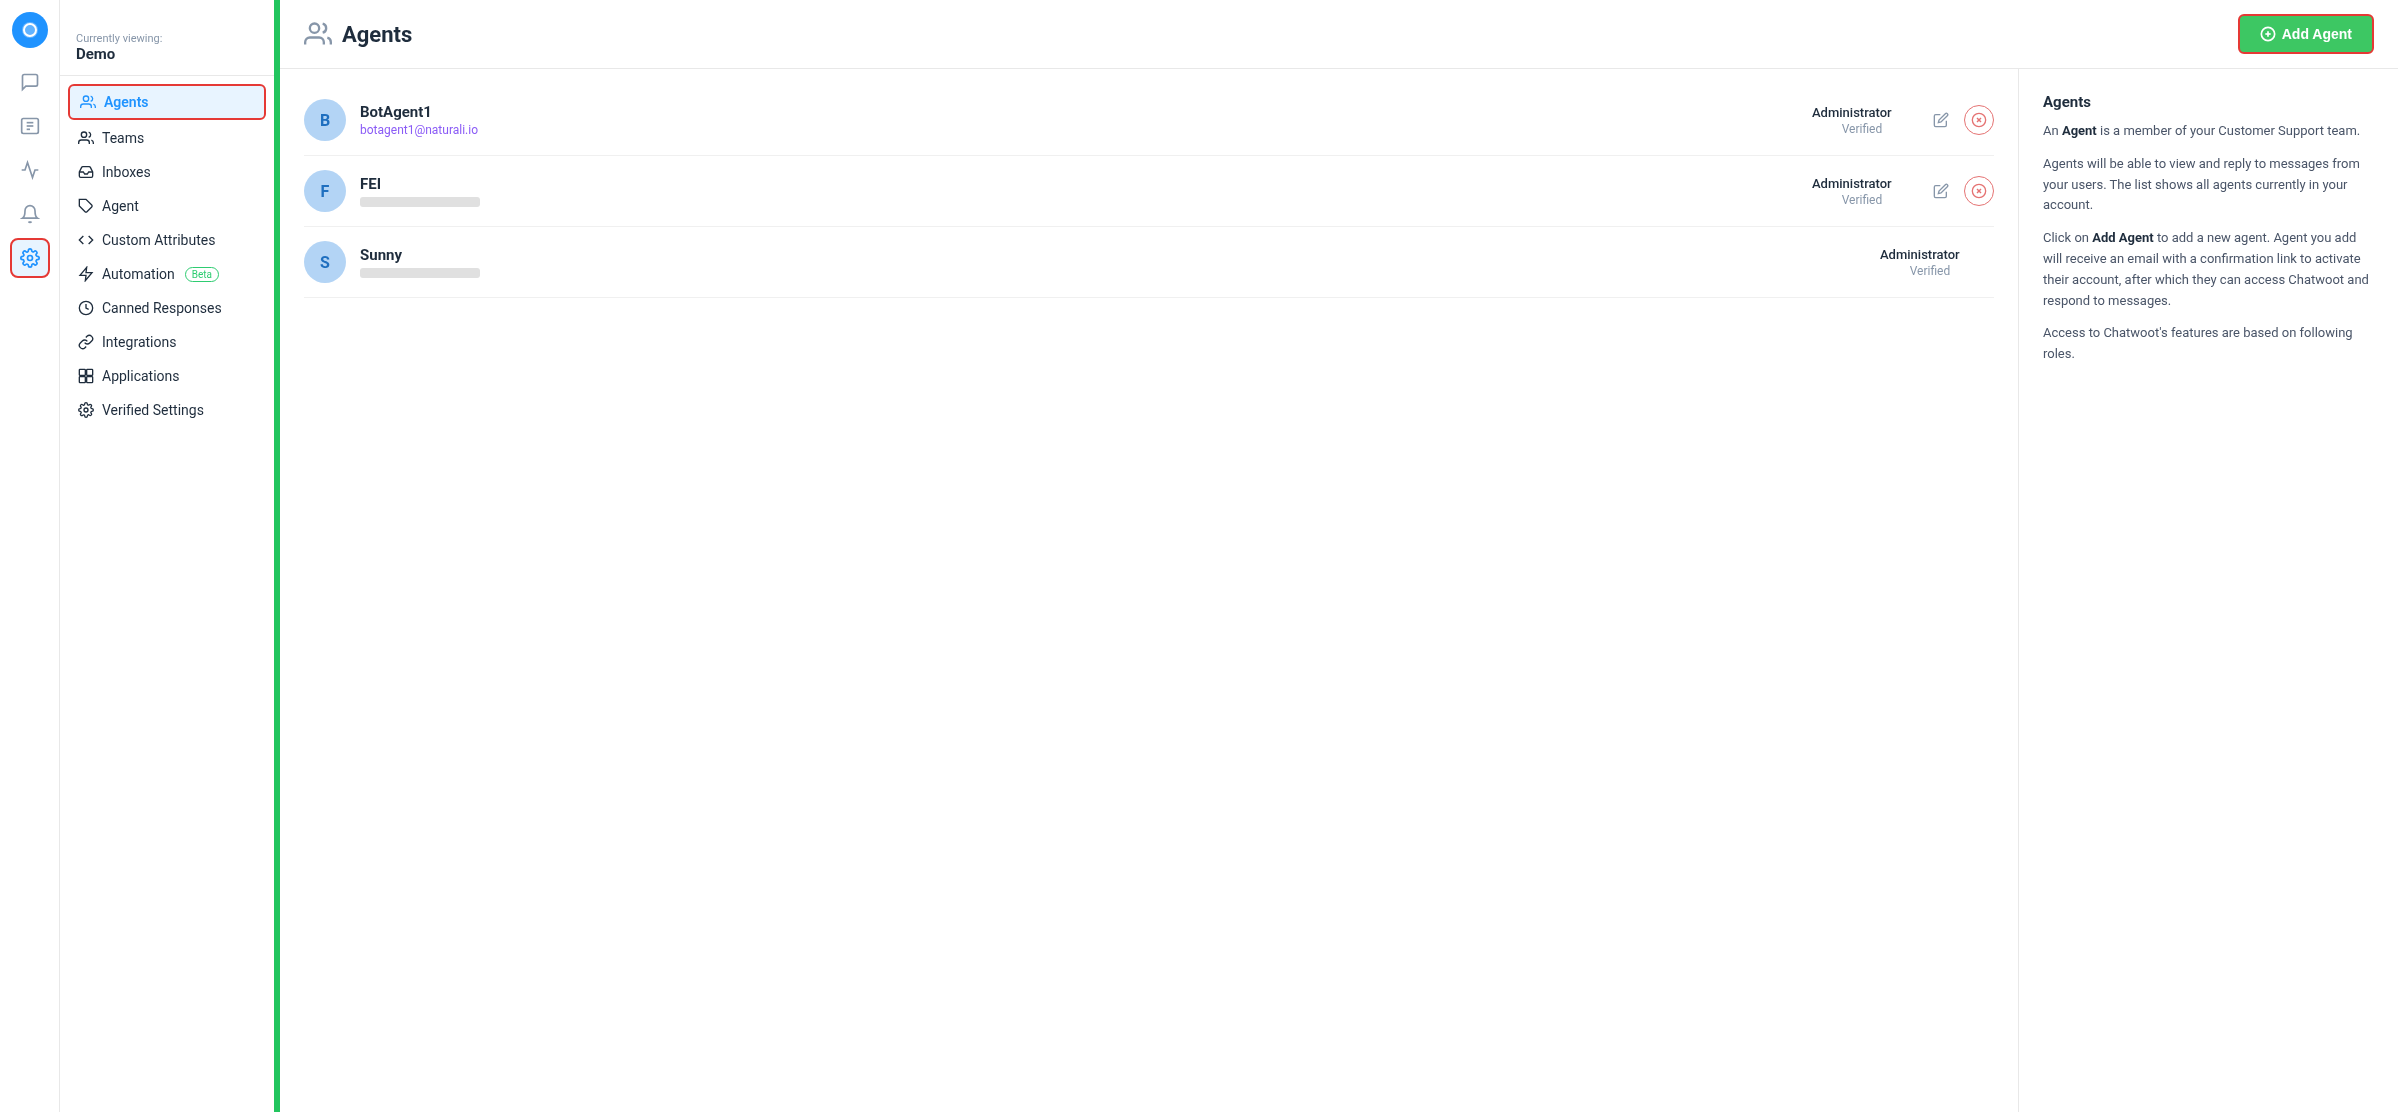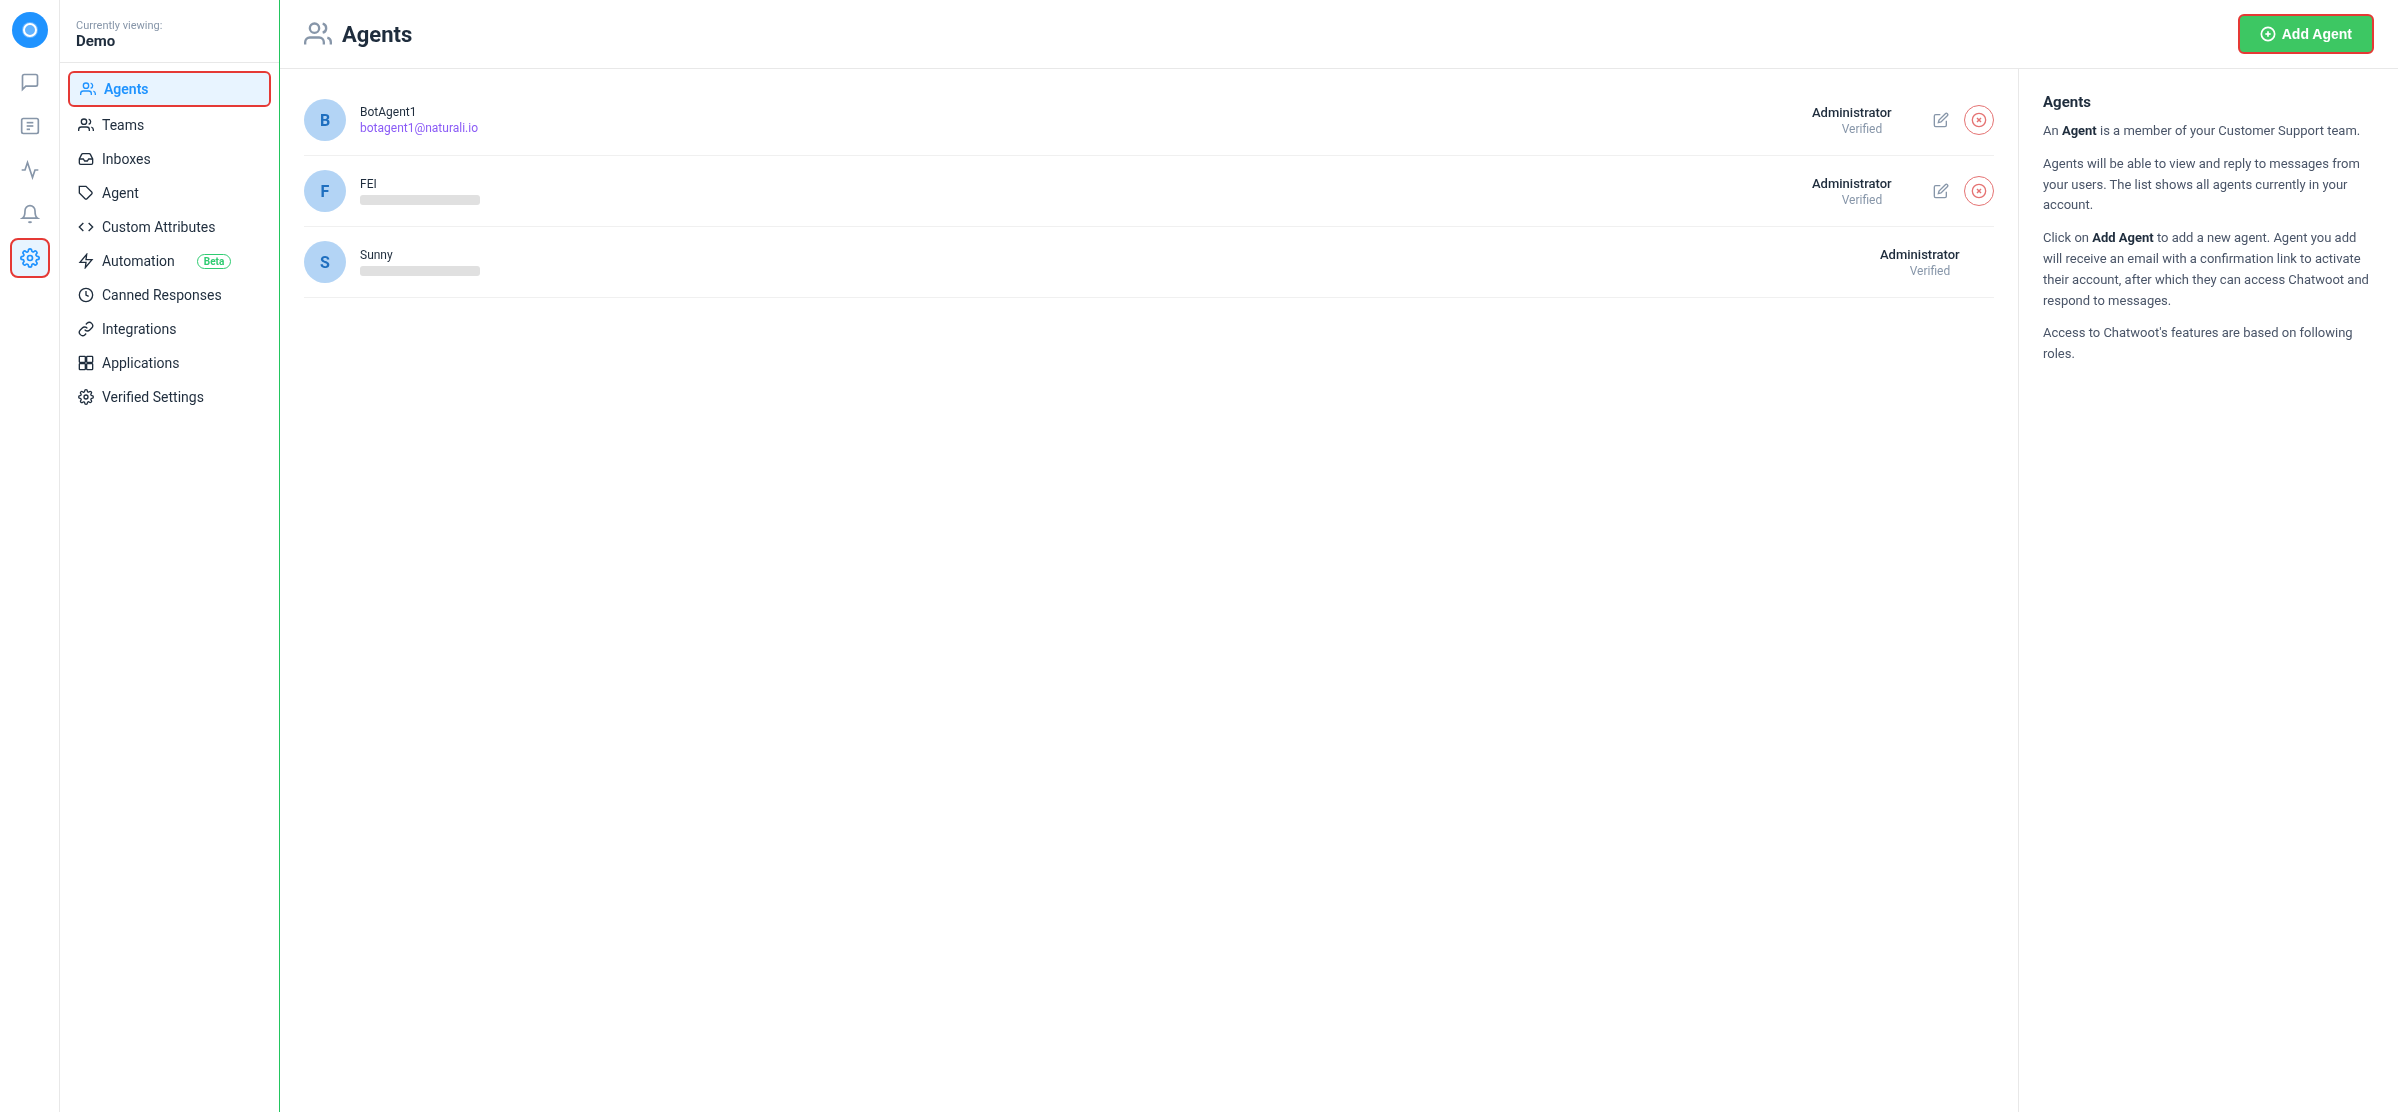--- a/index.html
+++ b/index.html
@@ -36,24 +36,24 @@
       background: #e8f4ff;
       color: #1f93ff;
       border: 2px solid #e53935;
     }
     .icon-btn svg { width: 20px; height: 20px; }
 
     
     .sidebar {
       width: 220px;
       background: #fff;
-      border-right: 1px solid #22c55e;
+      border-right: 6px solid #22c55e;
       display: flex;
       flex-direction: column;
-      padding-top: 3px;
+      padding-top: 16px;
     }
     .sidebar-header {
       padding: 16px 16px 12px 16px;
       border-bottom: 1px solid #e8e8e8;
     }
     .sidebar-header .viewing-label {
       font-size: 11px;
       color: #8796a9;
     }
     .sidebar-header .account-name {
@@ -85,22 +85,22 @@
       border: 2px solid #e53935;
     }
     .nav-item svg { width: 16px; height: 16px; flex-shrink: 0; }
     .beta-badge {
       background: #fff;
       border: 1.5px solid #2ecc71;
       color: #2ecc71;
       font-size: 10px;
       border-radius: 10px;
       padding: 1px 6px;
-      font-weight: 700;
-      margin-left: 14px;
+      font-weight: 400;
+      margin-left: 2px;
     }
 
     
     .main {
       flex: 1;
       display: flex;
       flex-direction: column;
     }
     .top-bar {
       display: flex;
@@ -161,22 +161,22 @@
       justify-content: center;
       font-size: 16px;
       font-weight: 700;
       color: #1f6fbf;
       flex-shrink: 0;
     }
     .agent-info {
       flex: 1;
     }
     .agent-name {
-      font-weight: 400;
-      font-size: 12px;
+      font-weight: 700;
+      font-size: 15px;
       color: #1f2d3d;
     }
     .agent-email {
       font-size: 12px;
       color: #8b5cf6;
       margin-top: 2px;
     }
     .agent-email-placeholder {
       height: 10px;
       width: 120px;

